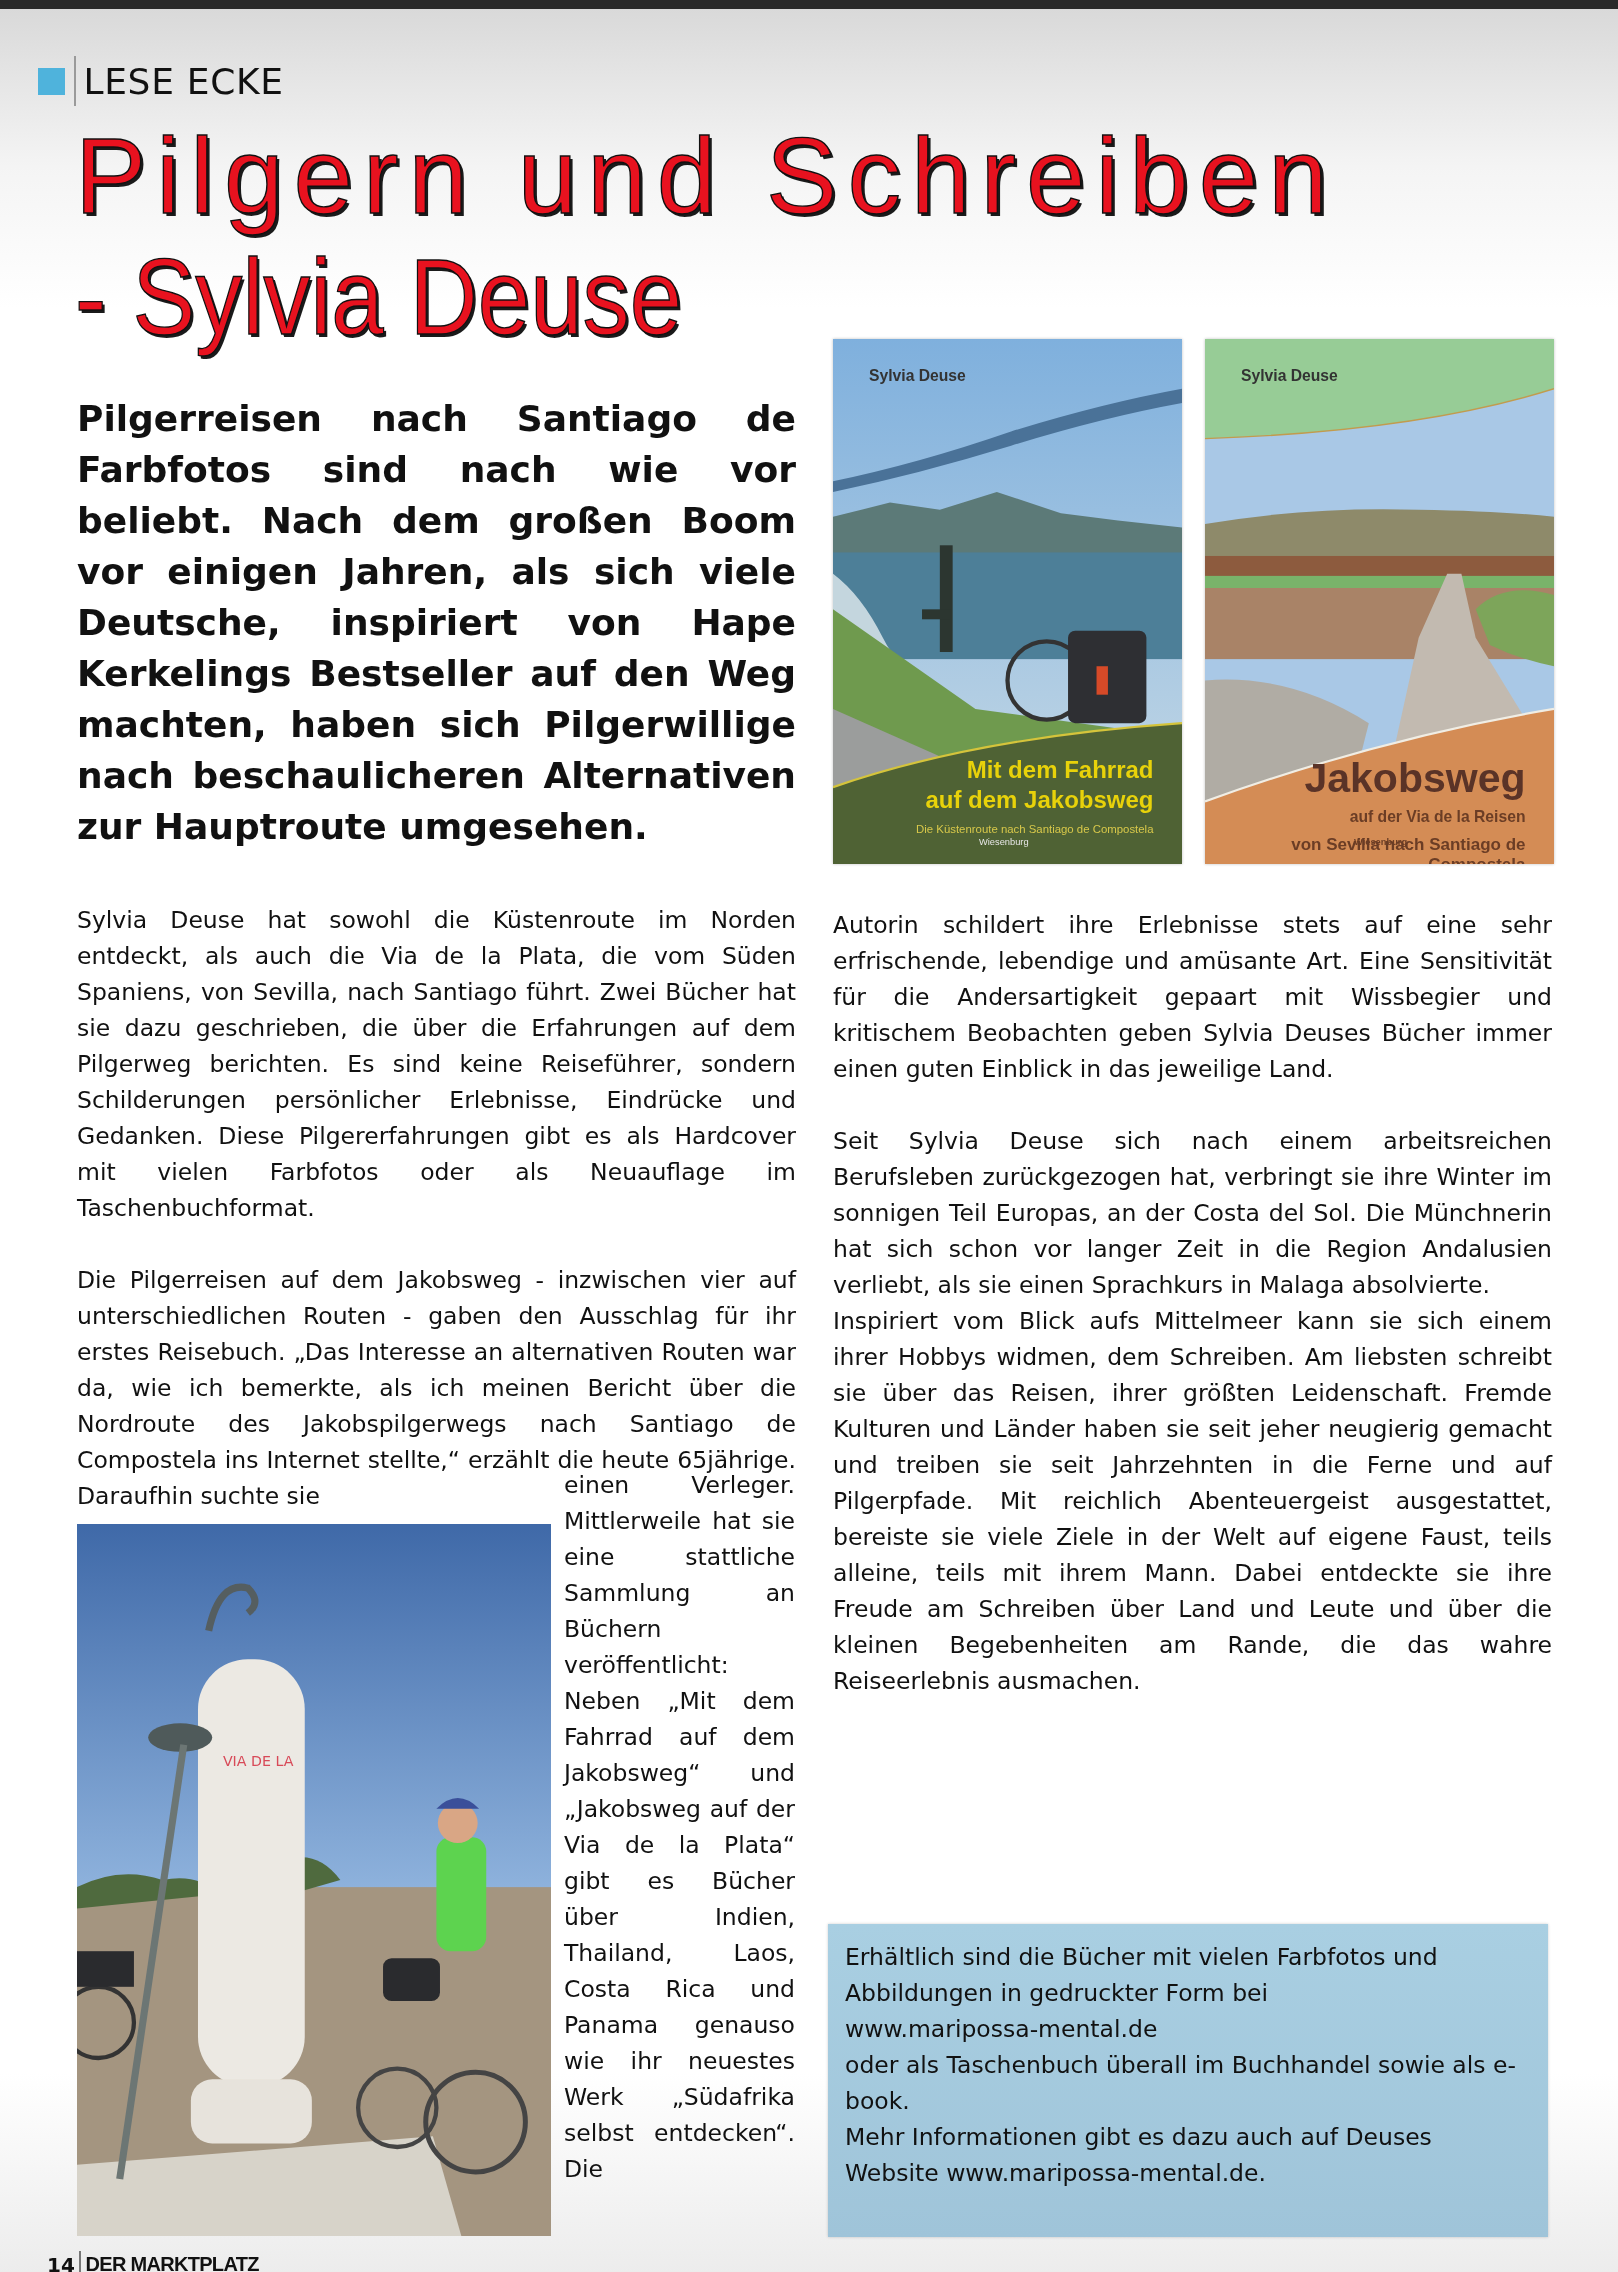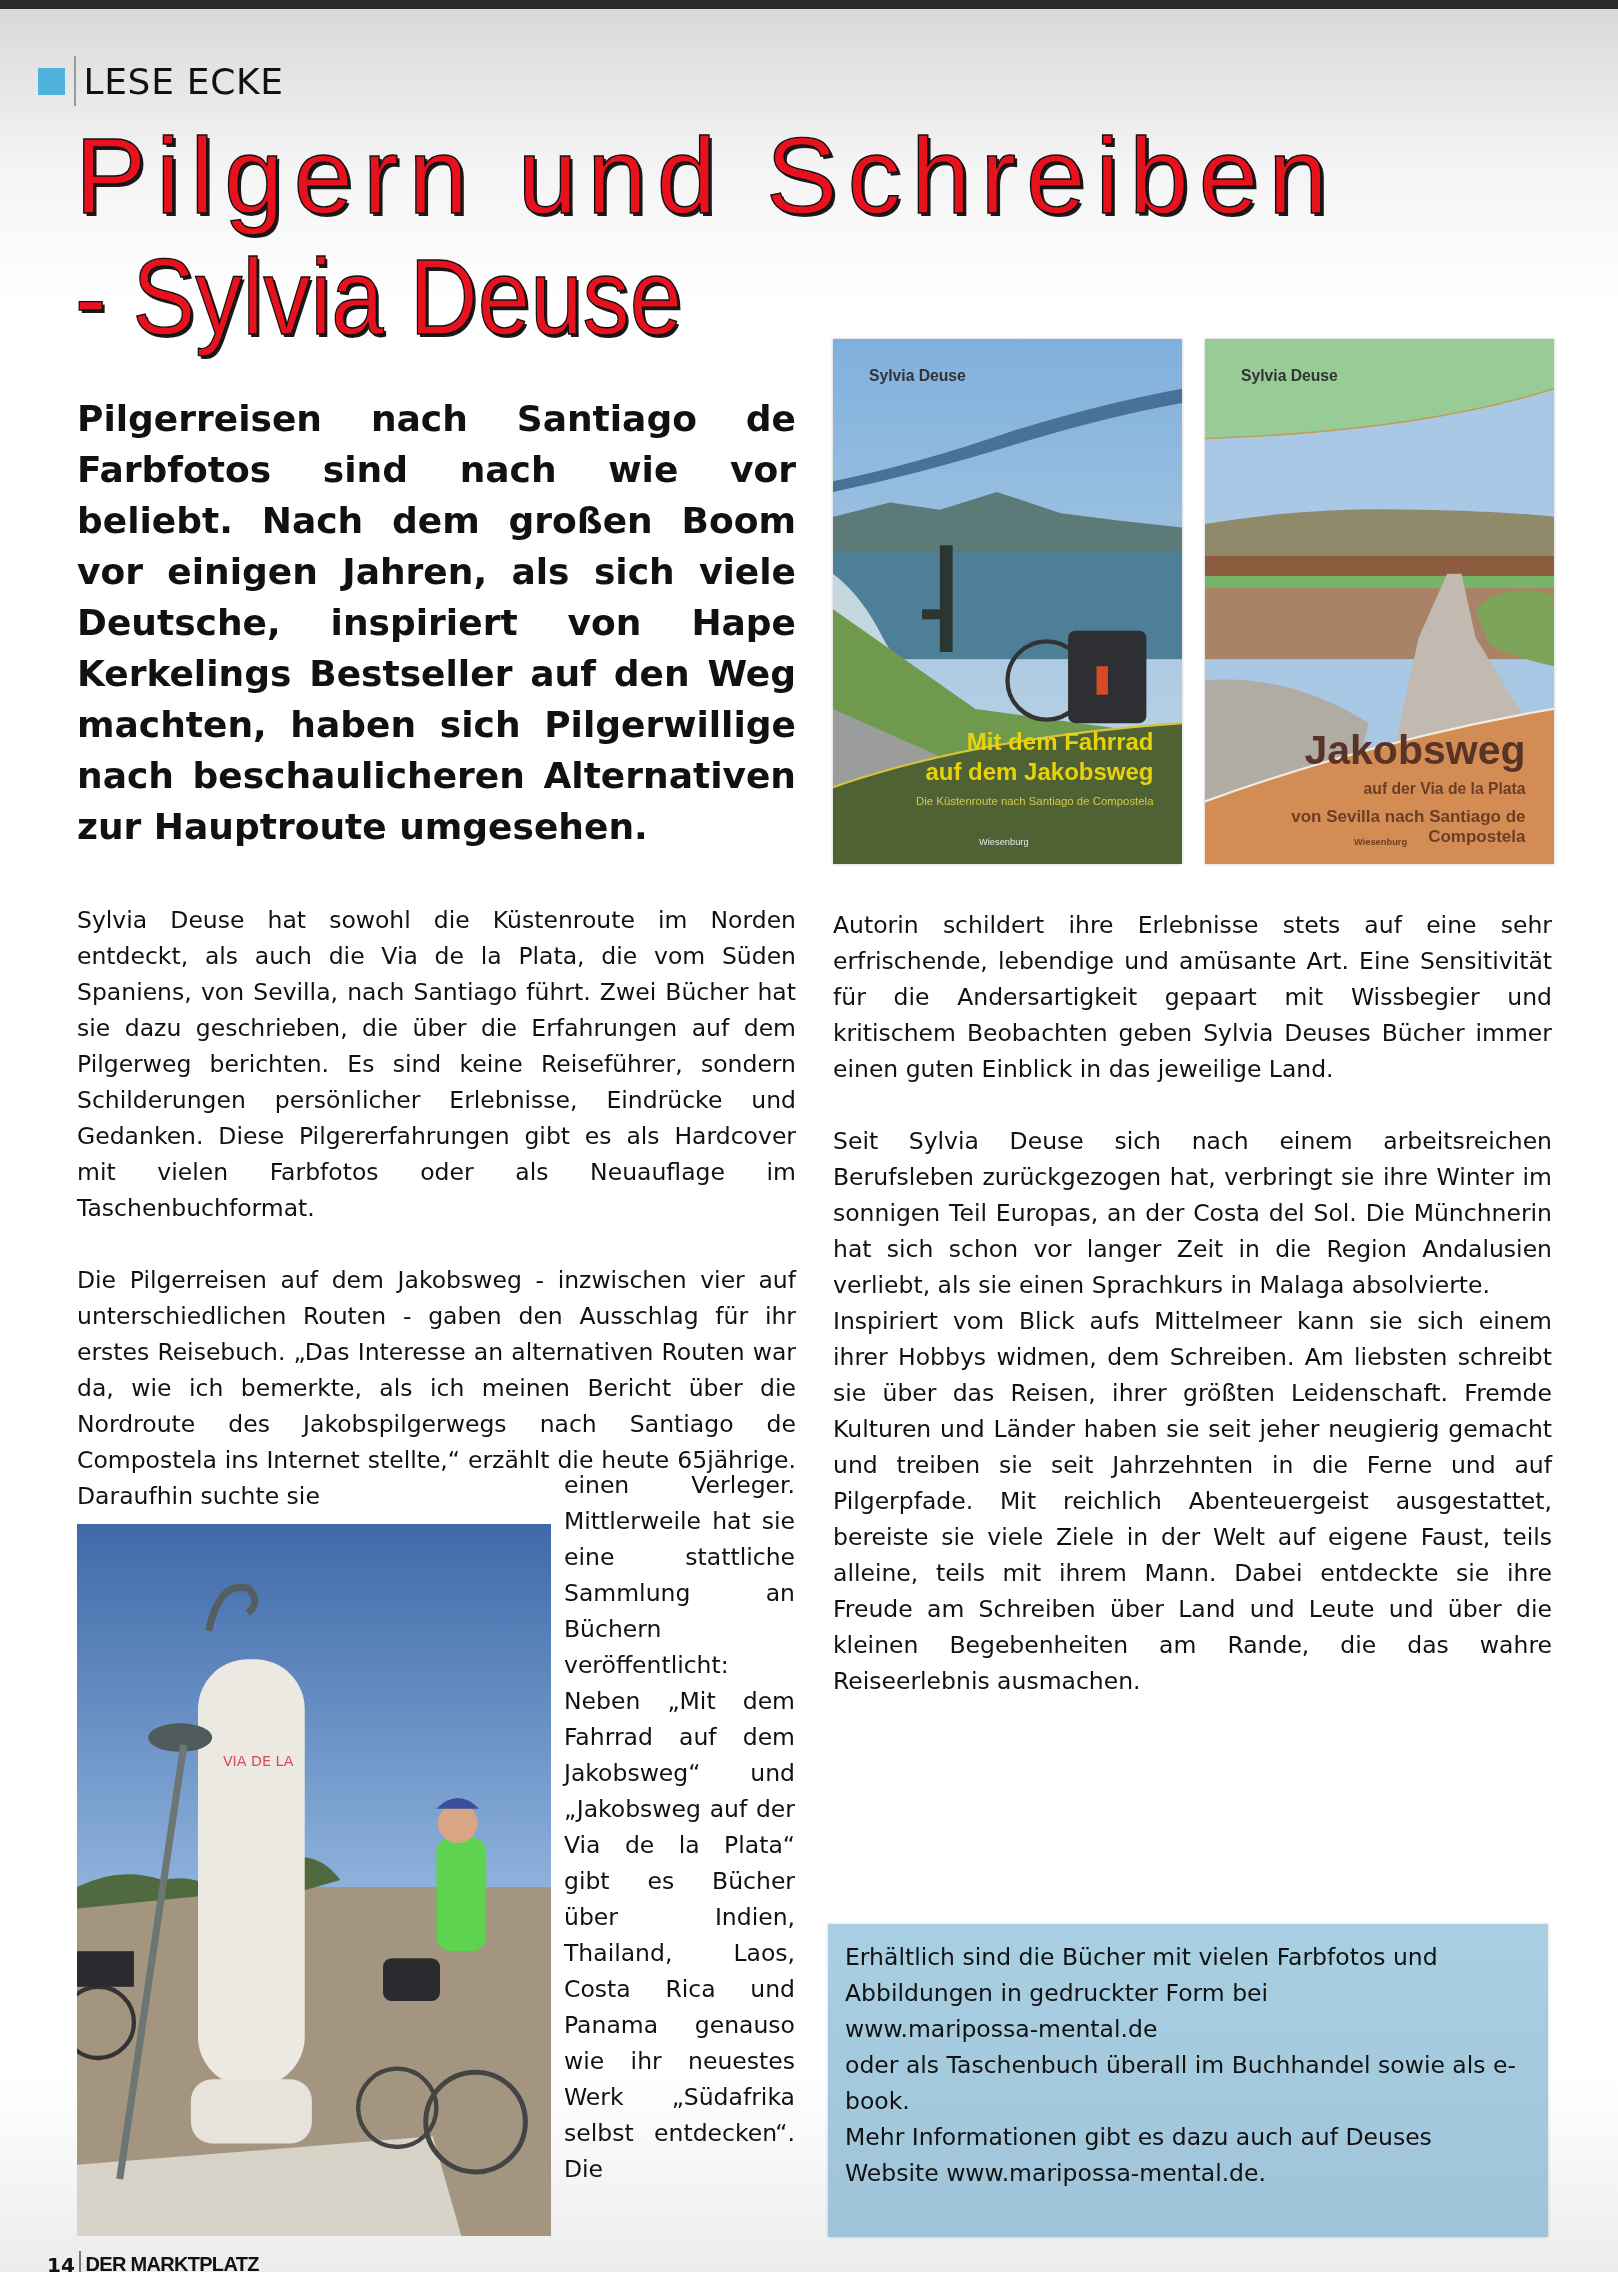--- a/index.html
+++ b/index.html
@@ -33,21 +33,21 @@
     font-family: "DejaVu Sans", sans-serif; font-weight: bold; font-size: 36px; line-height: 51px;
     text-align: justify; hyphens: auto; color: #111;
   }
 
   .covers { position: absolute; left: 833px; top: 330px; width: 720px; height: 527px; }
   .cover { position: absolute; top: 0; width: 349px; height: 525px; overflow: hidden; box-shadow: 0 0 2.8px rgba(0,0,0,0.25); }
   .cover.c1 { left: 0; }
   .cover.c2 { left: 372px; }
   .cover svg { position: absolute; left: 0; top: 0; width: 100%; height: 100%; }
   .cover .author { position: absolute; left: 36px; top: 28.5px; font-family: "Liberation Sans", sans-serif; font-weight: bold; font-size: 15.7px; color: #333; }
-  .cover .t1 { position: absolute; right: 28.5px; font-family: "Liberation Sans", sans-serif; font-weight: bold; text-align: right; }
+  .cover .t1 { position: absolute; right: 28.5px; font-family: "Liberation Sans", sans-serif; font-weight: bold; text-align: right; margin-top: 28px; }
   .c1 .title { top: 388px; font-size: 24px; line-height: 30px; color: #e8d20a; }
   .c1 .subtitle { top: 456px; font-size: 11.4px; color: #d8c84a; font-weight: normal; }
   .c1 .publisher { position: absolute; left: 146px; top: 498px; font-size: 9.3px; color: #e7e7e7; font-family: "Liberation Sans", sans-serif; }
   .c2 .title { top: 388px; font-size: 41px; color: #5a3327; }
   .c2 .subtitle { top: 441px; font-size: 15.7px; color: #6b3d25; }
   .c2 .subtitle2 { top: 468px; font-size: 17px; color: #6b3d25; }
   .c2 .publisher { position: absolute; left: 149px; top: 498px; font-size: 9.3px; color: #6b3d25; font-family: "Liberation Sans", sans-serif; font-weight: bold; }
 
   .body-text {
     font-family: "DejaVu Sans", sans-serif; font-size: 23.5px; line-height: 36px;
@@ -138,21 +138,21 @@
         <rect x="0" y="333" width="490" height="20" fill="#79b36a"></rect>
         <rect x="0" y="350" width="490" height="100" fill="#a98367"></rect>
         <path d="M230 738 L300 420 L340 330 L360 330 L380 420 L490 600 L490 738 Z" fill="#c2bab0"></path>
         <path d="M0 480 Q120 470 230 540 L180 738 L0 738 Z" fill="#b0aca4"></path>
         <path d="M380 380 Q420 340 490 360 L490 460 Q440 450 400 430 Z" fill="#7da55a"></path>
         <path d="M0 650 Q250 560 490 520 L490 738 L0 738 Z" fill="#d48c55"></path>
         <path d="M0 650 Q250 560 490 520" fill="none" stroke="#f0ede4" stroke-width="3"></path>
       </svg>
       <div class="author">Sylvia Deuse</div>
       <div class="t1 title">Jakobsweg</div>
-      <div class="t1 subtitle">auf der Via de la Plata</div>
+      <div class="t1 subtitle">auf der Via de la Reisen</div>
       <div class="t1 subtitle2">von Sevilla nach Santiago de Compostela</div>
       <div class="publisher">Wiesenburg</div>
     </div>
   </div>
 
   <div class="col-left">
     <p class="body-text">Sylvia Deuse hat sowohl die Küstenroute im Norden entdeckt, als auch die Via de la Plata, die vom Süden Spaniens, von Sevilla, nach Santiago führt. Zwei Bücher hat sie dazu geschrieben, die über die Erfahrungen auf dem Pilgerweg berichten. Es sind keine Reiseführer, sondern Schilderungen persönlicher Erlebnisse, Eindrücke und Gedanken. Diese Pilgererfahrungen gibt es als Hardcover mit vielen Farbfotos oder als Neuauflage im Taschenbuchformat.</p>
     <p class="body-text" style="margin-bottom:0">Die Pilgerreisen auf dem Jakobsweg - inzwischen vier auf unterschiedlichen Routen - gaben den Ausschlag für ihr erstes Reisebuch. „Das Interesse an alternativen Routen war da, wie ich bemerkte, als ich meinen Bericht über die Nordroute des Jakobspilgerwegs nach Santiago de Compostela ins Internet stellte,“ erzählt die heute 65jährige. Daraufhin suchte sie</p>
   </div>
 

